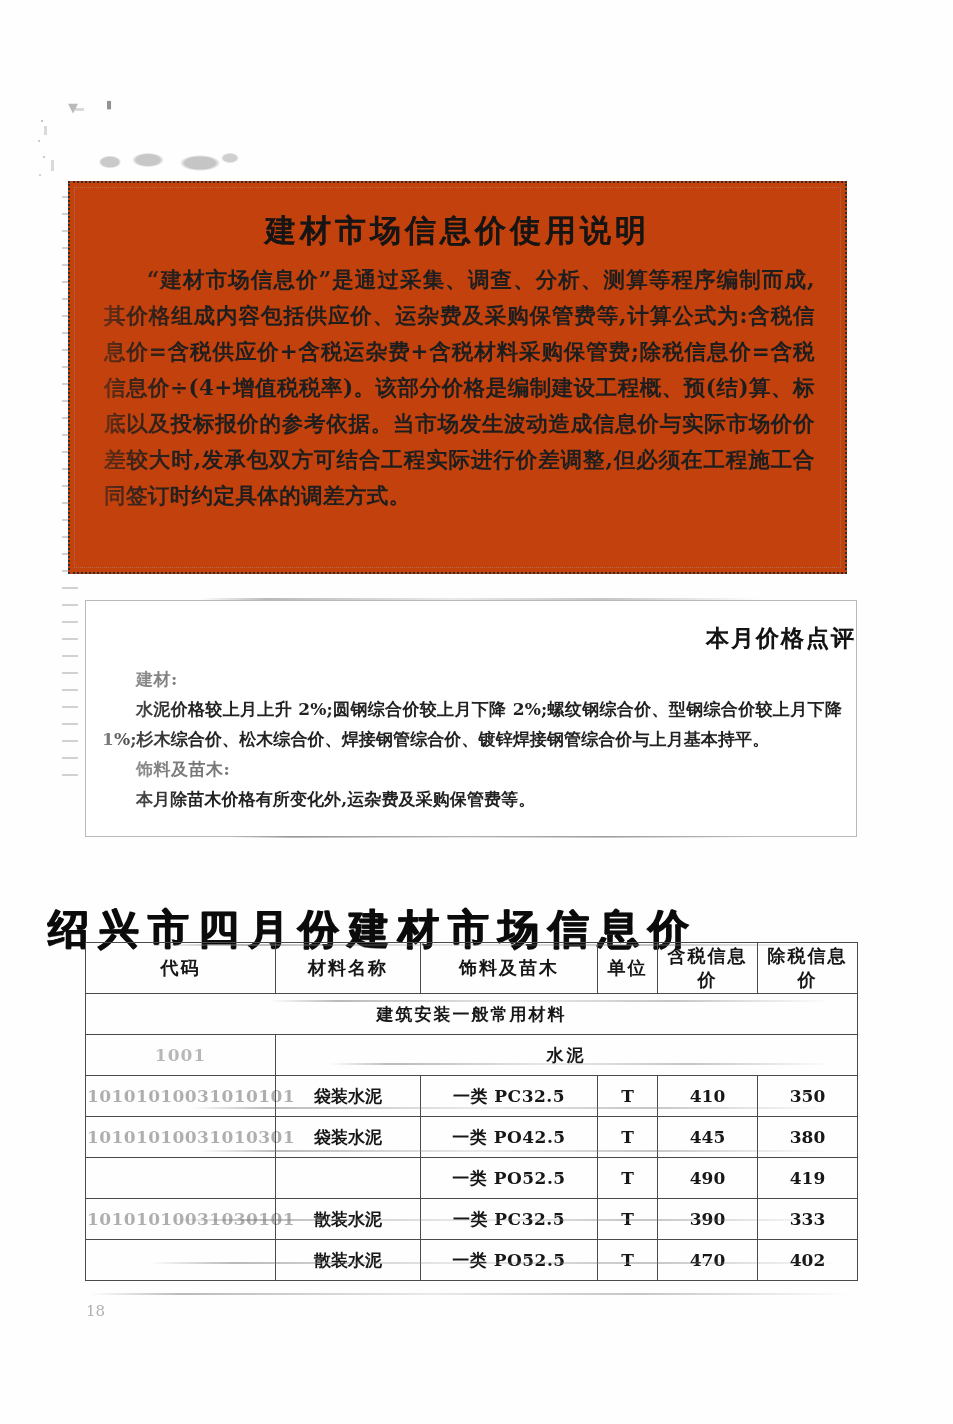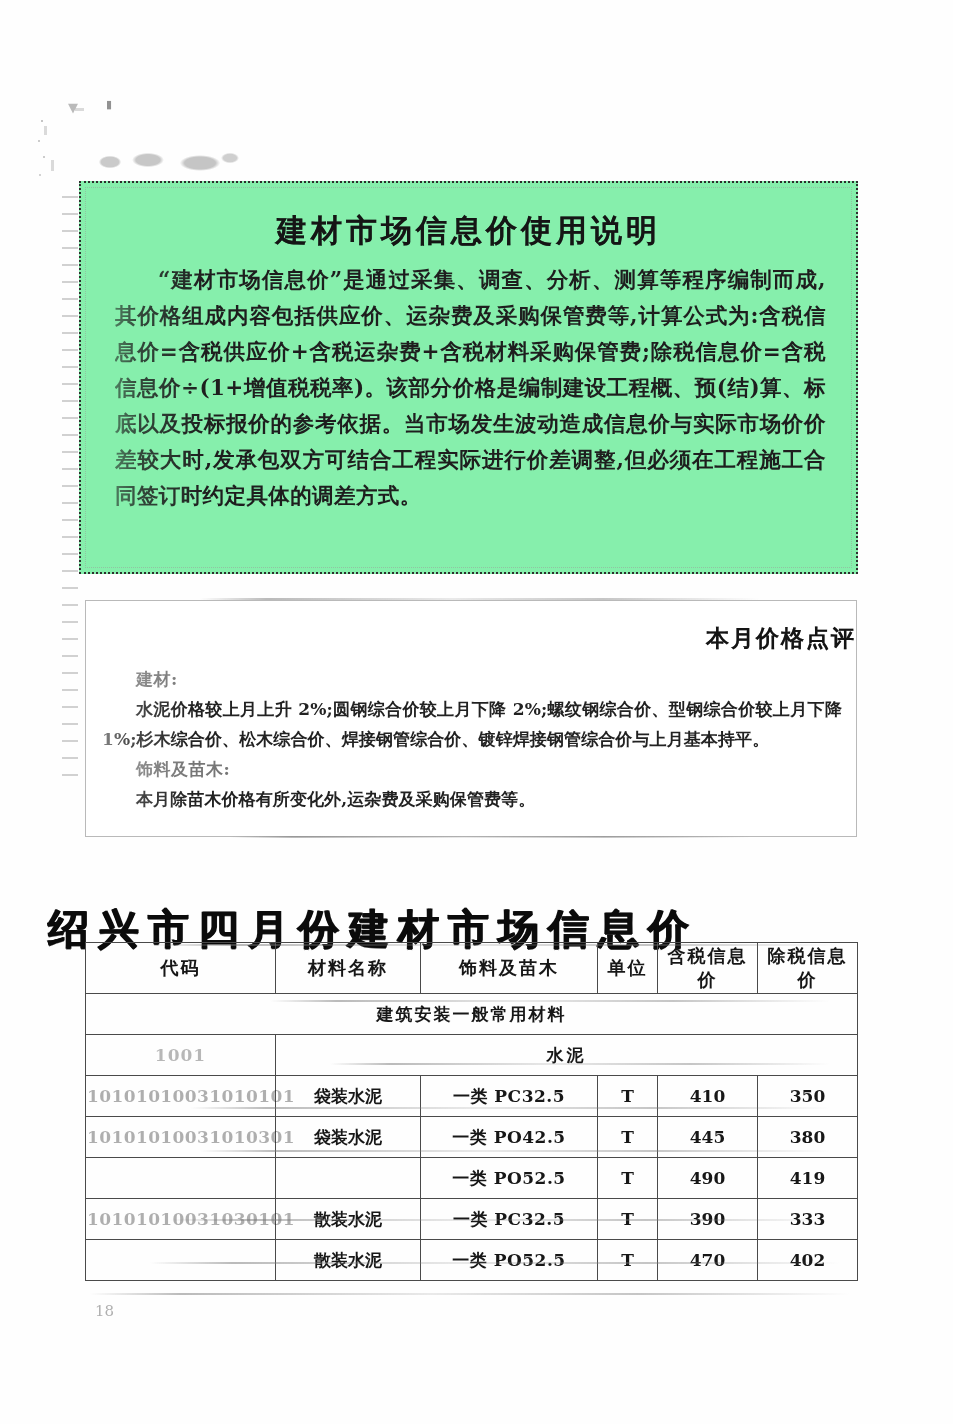--- a/index.html
+++ b/index.html
@@ -78,25 +78,25 @@
       transparent 0 6px,
       #8a8a8a 6px 8px,
       transparent 8px 17px
     );
     filter: blur(.3px);
   }
 
   
   .notice-box {
     position: absolute;
-    left: 79px; top: 181px;
+    left: 68px; top: 181px;
     width: 779px; height: 393px;
     box-sizing: border-box;
     border: 2px dotted #2e2e2e;
-    background: #86efac;
+    background: #c2410c;
   }
   .notice-box::after {
     content: "";
     position: absolute;
     inset: 4px;
     border: 1px dotted #9a9a9a;
     opacity: .5;
     pointer-events: none;
   }
   .notice-title {
@@ -263,21 +263,21 @@
         rgba(140,140,140,.18) 45%,
         rgba(120,120,120,.42) 72%,
         rgba(150,150,150,0) 100%);
     pointer-events: none;
     filter: blur(.5px);
   }
 
   
   .page-number {
     position: absolute;
-    left: 95px; top: 1302px;
+    left: 86px; top: 1302px;
     font-size: 15px;
     color: #9c9c9c;
     opacity: .8;
     font-family: "DejaVu Serif", "Liberation Serif", serif;
   }
 
   
   .fleck { position: absolute; background: #b5b5b5; opacity: .5; pointer-events: none; }
 </style>
 </head>
@@ -290,21 +290,21 @@
   <div class="dot-speck">▮</div>
   <div class="smudge-top"></div>
   <div class="spine-bleed"></div>
 
   <div class="fleck" style="left:44px;top:126px;width:3px;height:9px;"></div>
   <div class="fleck" style="left:51px;top:160px;width:3px;height:11px;"></div>
   <div class="fleck" style="left:75px;top:108px;width:9px;height:3px;"></div>
 
   <section class="notice-box">
     <h1 class="notice-title">建材市场信息价使用说明</h1>
-    <p class="notice-body">“建材市场信息价”是通过采集、调查、分析、测算等程序编制而成,其价格组成内容包括供应价、运杂费及采购保管费等,计算公式为:含税信息价=含税供应价+含税运杂费+含税材料采购保管费;除税信息价=含税信息价÷(1+增值税税率)。该部分价格是编制建设工程概、预(结)算、标底以及投标报价的参考依据。当市场发生波动造成信息价与实际市场价价差较大时,发承包双方可结合工程实际进行价差调整,但必须在工程施工合同签订时约定具体的调差方式。</p>
+    <p class="notice-body">“建材市场信息价”是通过采集、调查、分析、测算等程序编制而成,其价格组成内容包括供应价、运杂费及采购保管费等,计算公式为:含税信息价=含税供应价+含税运杂费+含税材料采购保管费;除税信息价=含税信息价÷(4+增值税税率)。该部分价格是编制建设工程概、预(结)算、标底以及投标报价的参考依据。当市场发生波动造成信息价与实际市场价价差较大时,发承包双方可结合工程实际进行价差调整,但必须在工程施工合同签订时约定具体的调差方式。</p>
   </section>
 
   <section class="review-box">
     <h2 class="review-title">本月价格点评</h2>
     <div class="review-body">
       <div class="review-sub">建材:</div>
       <div class="review-para">水泥价格较上月上升 2%;圆钢综合价较上月下降 2%;螺纹钢综合价、型钢综合价较上月下降 1%;杉木综合价、松木综合价、焊接钢管综合价、镀锌焊接钢管综合价与上月基本持平。</div>
       <div class="review-sub">饰料及苗木:</div>
       <div class="review-para">本月除苗木价格有所变化外,运杂费及采购保管费等。</div>
     </div>

